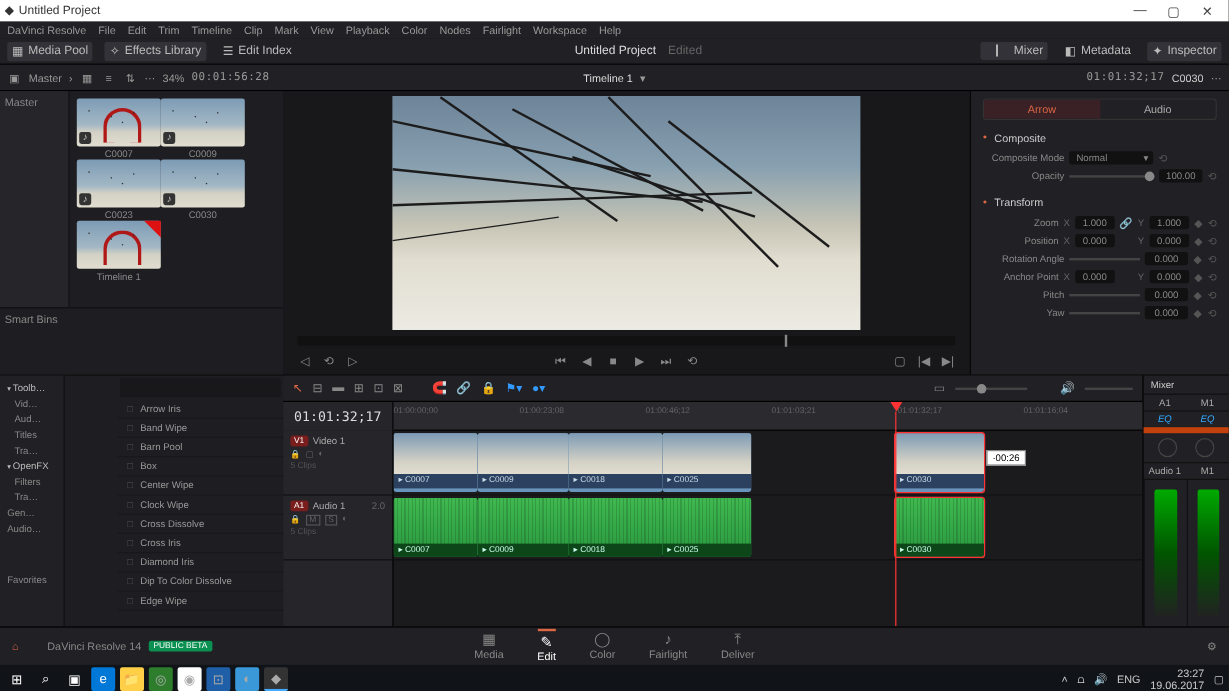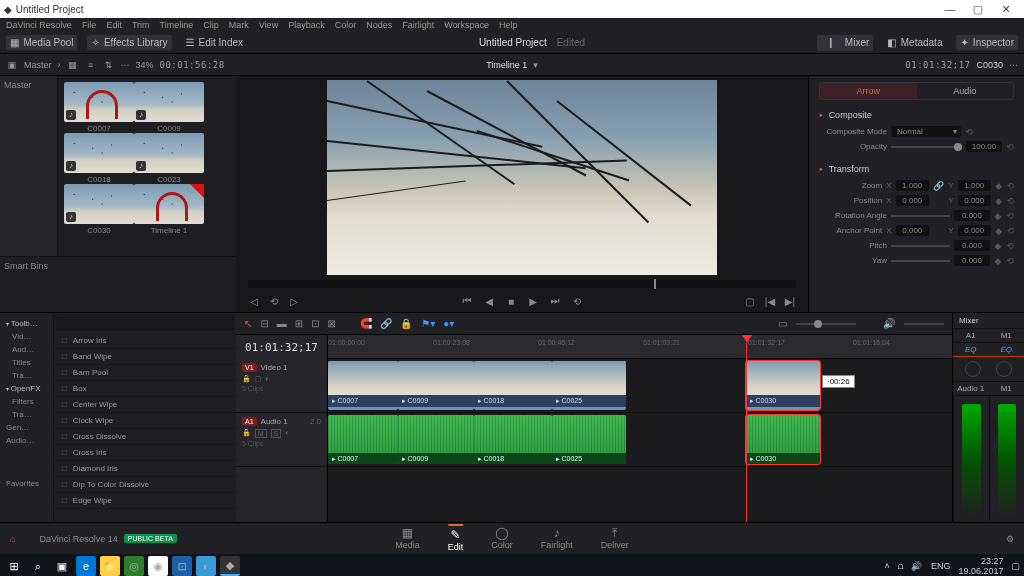--- a/index.html
+++ b/index.html
@@ -47,21 +47,21 @@
 .ishdr { display: flex; align-items: center; gap: 6px; color: #ccc; margin-bottom: 6px; }
 .ishdr::before { content: "●"; color: #d64; font-size: 6px; }
 .irow { display: flex; align-items: center; gap: 4px; margin-bottom: 4px; color: #888; }
 .irow .lbl { width: 68px; text-align: right; font-size: 8px; }
 .irow .axis { font-size: 8px; color: #666; }
 .ival { width: 36px; background: #111; text-align: center; padding: 1px 0; font-size: 8px; border-radius: 2px; }
 .irow .dot { width: 8px; text-align: center; color: #555; }
 .dd { background: #111; padding: 1px 6px; border-radius: 2px; font-size: 8px; position: relative; }
 .dd::after { content: "▾"; position: absolute; right: 4px; }
 .lower { display: flex; height: 210px; border-top: 1px solid #000; }
-.fx { width: 236px; display: flex; background: #1e1e22; }
+.fx { width: 236px; display: flex; background: #1e1e22; gap: 44px; }
 .fxcol { width: 54px; background: #212125; border-right: 1px solid #111; padding: 4px 2px; font-size: 8px; color: #888; }
 .fxcol div { padding: 2px 4px; white-space: nowrap; overflow: hidden; }
 .fxcol .hdr { color: #bbb; }
 .fxcol .hdr::before { content: "▾ "; font-size: 6px; }
 .fxlist { flex: 1; overflow: hidden; }
 .fxlist .srch { height: 16px; background: #18181b; margin: 2px; border-radius: 2px; }
 .fxlist .item { padding: 3px 8px; font-size: 8px; color: #999; display: flex; gap: 6px; align-items: center; border-bottom: 1px solid rgba(0,0,0,0.2); }
 .fxlist .item::before { content: "□"; color: #555; font-size: 8px; }
 .timeline { flex: 1; background: #1b1b1e; display: flex; flex-direction: column; }
 .tl-tools { height: 22px; background: #212125; border-bottom: 1px solid #000; display: flex; align-items: center; padding: 0 8px; gap: 8px; color: #888; font-size: 10px; }
@@ -210,26 +210,20 @@
         <div class="thumb">
             <div class="img">
               <span class="snd">♪</span>
             </div>
             <div class="lbl">C0009</div>
           </div>
         <div class="thumb">
             <div class="img">
               <span class="snd">♪</span>
             </div>
-            <div class="lbl">C0018</div>
-          </div>
-        <div class="thumb">
-            <div class="img">
-              <span class="snd">♪</span>
-            </div>
             <div class="lbl">C0023</div>
           </div>
         <div class="thumb">
             <div class="img">
               <span class="snd">♪</span>
             </div>
             <div class="lbl">C0030</div>
           </div>
         <div class="thumb">
             <div class="img arch">
@@ -510,21 +504,21 @@
       </div>
     </div>
   </div>
 
   <div class="mixer">
     <div class="hdr">Mixer</div>
     <div style="display:flex;border-bottom:1px solid #111">
       <div style="flex:1;text-align:center;padding:2px">A1</div>
       <div style="flex:1;text-align:center;padding:2px">M1</div>
     </div>
-    <div style="display:flex;border-bottom:1px solid #c2410c;color:#3af">
+    <div style="display:flex;border-bottom:5px solid #c2410c;color:#3af">
       <div style="flex:1;text-align:center;padding:2px;font-style:italic">EQ</div>
       <div style="flex:1;text-align:center;padding:2px;font-style:italic">EQ</div>
     </div>
     <div style="display:flex;padding:4px;border-bottom:1px solid #111">
       <div style="flex:1;text-align:center">
           <div style="width:16px;height:16px;border:1px solid #444;border-radius:50%;margin:0 auto"></div>
         </div>
       <div style="flex:1;text-align:center">
           <div style="width:16px;height:16px;border:1px solid #444;border-radius:50%;margin:0 auto"></div>
         </div>

